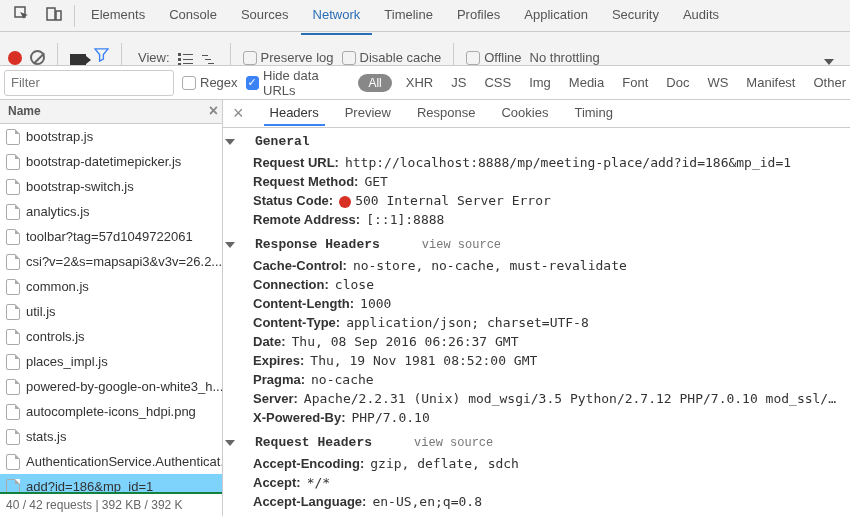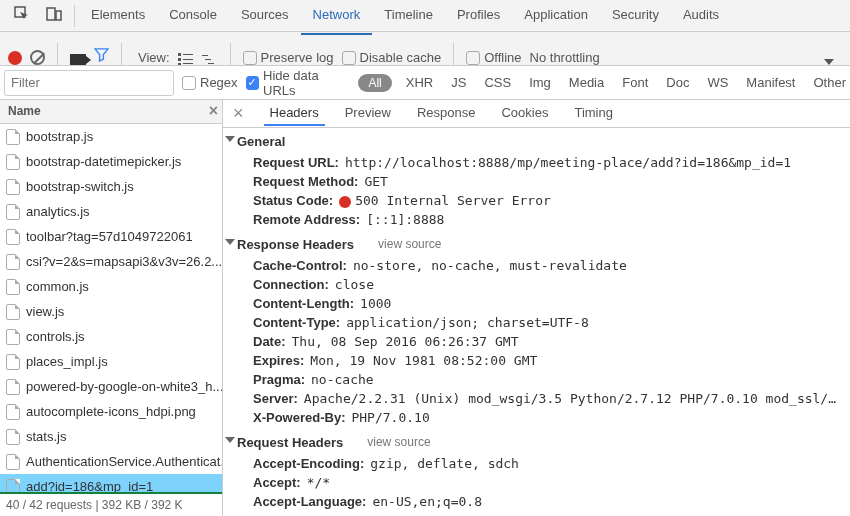--- a/index.html
+++ b/index.html
@@ -41,21 +41,21 @@
   .file-icon { width:14px; height:16px; border:1px solid #aaa; border-radius:2px; flex-shrink:0; position:relative;}
   .file-icon::after { content:''; position:absolute; right:-1px; top:-1px; border-top:5px solid #fff; border-left:5px solid #aaa;}
   .footer-status { border-top:2px solid #15803d; font-size:12px; color:#666; padding:4px 6px; white-space:nowrap;}
 
   .right-pane { flex:1; overflow:auto; }
   .right-tabs { display:flex; height:28px; border-bottom:1px solid #ccc; align-items:center; padding-left:4px; gap:14px;}
   .close-tab { color:#888; font-size:18px; padding:0 6px; cursor:pointer;}
   .rtab { color:#555; font-size:13px; padding:4px 6px; cursor:pointer;}
   .rtab.active { color:#333; border-bottom:2px solid #3b82f6;}
   .section { padding: 2px 0;}
-  .section-header { display:flex; align-items:flex-start; gap:4px; padding:4px 4px; font-weight:bold; color:#333; font-size:13px;}
+  .section-header { display:flex; align-items:center; gap:22px; padding:4px 4px; font-weight:bold; color:#333; font-size:13px;font-family:Liberation Mono, monospace;}
   .tri { width:0; height:0; border-top:5px solid transparent; border-bottom:5px solid transparent; border-left:6px solid #666; transform: rotate(90deg);}
   .view-source { font-weight:normal; color:#777; font-size:12px;}
   .kv-list { padding-left: 22px; font-size:13px;}
   .kv-row { padding:2px 8px; display:flex; font-family: inherit;}
   .kv-key { font-weight:bold; color:#333; white-space:nowrap;}
   .kv-val { font-family: Menlo, Consolas, monospace; color:#333; margin-left:6px; white-space:nowrap; overflow:hidden; text-overflow:ellipsis;}
   .status-dot { width:12px; height:12px; border-radius:50%; background:#d93025; display:inline-block; margin-right:4px; vertical-align:middle;}
 </style>
 </head>
 <body>
@@ -181,21 +181,21 @@
         <div class="file-row">
           <div class="file-icon"></div>
           <span>csi?v=2&amp;s=mapsapi3&amp;v3v=26.2...</span>
         </div>
         <div class="file-row">
           <div class="file-icon"></div>
           <span>common.js</span>
         </div>
         <div class="file-row">
           <div class="file-icon"></div>
-          <span>view.js</span>
+          <span>util.js</span>
         </div>
         <div class="file-row">
           <div class="file-icon"></div>
           <span>controls.js</span>
         </div>
         <div class="file-row">
           <div class="file-icon"></div>
           <span>places_impl.js</span>
         </div>
         <div class="file-row">
@@ -279,21 +279,21 @@
             <div class="kv-row">
               <span class="kv-key">Content-Type:</span>
               <span class="kv-val">application/json; charset=UTF-8</span>
             </div>
             <div class="kv-row">
               <span class="kv-key">Date:</span>
               <span class="kv-val">Thu, 08 Sep 2016 06:26:37 GMT</span>
             </div>
             <div class="kv-row">
               <span class="kv-key">Expires:</span>
-              <span class="kv-val">Mon, 19 Nov 1981 08:52:00 GMT</span>
+              <span class="kv-val">Thu, 19 Nov 1981 08:52:00 GMT</span>
             </div>
             <div class="kv-row">
               <span class="kv-key">Pragma:</span>
               <span class="kv-val">no-cache</span>
             </div>
             <div class="kv-row">
               <span class="kv-key">Server:</span>
               <span class="kv-val">Apache/2.2.31 (Unix) mod_wsgi/3.5 Python/2.7.12 PHP/7.0.10 mod_ssl/2.</span>
             </div>
             <div class="kv-row">

